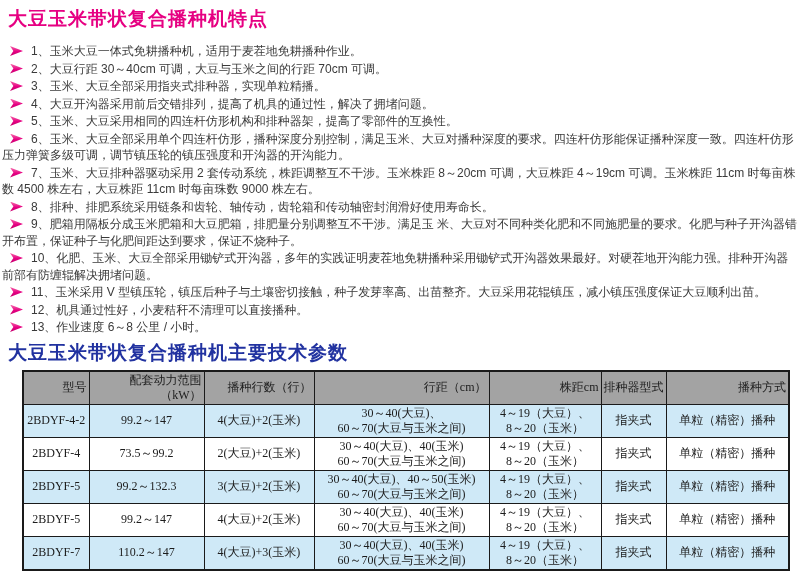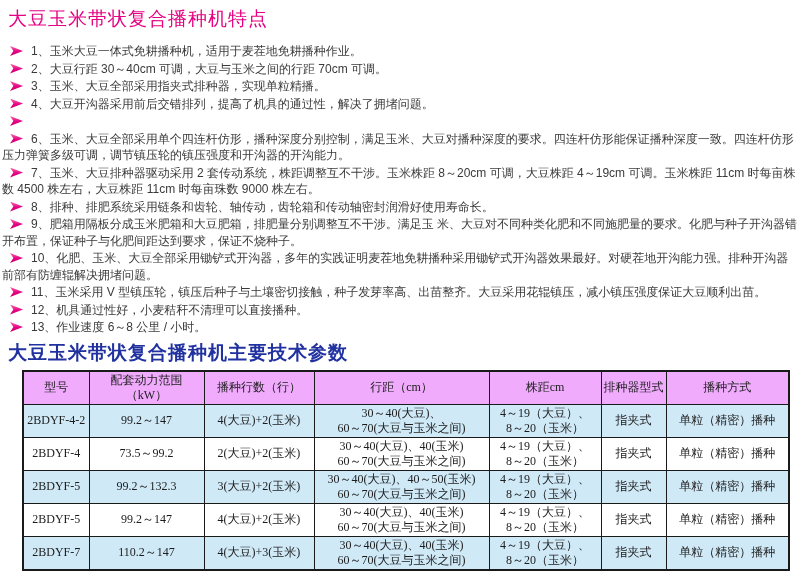--- a/index.html
+++ b/index.html
@@ -12,21 +12,21 @@
     height: 574px;
     overflow: hidden;
     font-family: "Liberation Sans", "DejaVu Sans", sans-serif;
     color: #333333;
     position: relative;
   }
   .features-title {
     margin: 8px 4px 5px 8px;
     font-size: 19px;
     line-height: 21px;
-    font-weight: normal;
+    font-weight: bold;
     color: #e60082;
     letter-spacing: 1px;
   }
   .specs-title {
     margin: 6px 0 0 8px;
     font-size: 19px;
     line-height: 21px;
     font-weight: bold;
     color: #2132a0;
     letter-spacing: 1px;
@@ -63,35 +63,35 @@
   }
   .specs-table th,
   .specs-table td {
     border: 1px solid #1a1a1a;
     padding: 1px 2px;
     white-space: pre-line;
     line-height: 15px;
     font-weight: normal;
     vertical-align: middle;
   }
-  .specs-table thead tr { height: 27px; background: #f0abfc; }
+  .specs-table thead tr { height: 27px; background: #a3a3a3; text-align: right; }
   .specs-table tbody tr { height: 33px; }
   .specs-table tbody tr.stripe { background: #cfe9f7; }
 </style>
 </head>
 <body>
 
 <h1 class="features-title">大豆玉米带状复合播种机特点</h1>
 
 <div class="features-list">
   <p class="feature-item"><span class="arrow-bullet"></span><span>1、玉米大豆一体式免耕播种机，适用于麦茬地免耕播种作业。</span></p>
   <p class="feature-item"><span class="arrow-bullet"></span><span>2、大豆行距 30～40cm 可调，大豆与玉米之间的行距 70cm 可调。</span></p>
   <p class="feature-item"><span class="arrow-bullet"></span><span>3、玉米、大豆全部采用指夹式排种器，实现单粒精播。</span></p>
   <p class="feature-item"><span class="arrow-bullet"></span><span>4、大豆开沟器采用前后交错排列，提高了机具的通过性，解决了拥堵问题。</span></p>
-  <p class="feature-item"><span class="arrow-bullet"></span></p>
+  <p class="feature-item"><span class="arrow-bullet"></span><span>5、玉米、大豆采用相同的四连杆仿形机构和排种器架，提高了零部件的互换性。</span></p>
   <p class="feature-item"><span class="arrow-bullet"></span><span>6、玉米、大豆全部采用单个四连杆仿形，播种深度分别控制，满足玉米、大豆对播种深度的要求。四连杆仿形能保证播种深度一致。四连杆仿形压力弹簧多级可调，调节镇压轮的镇压强度和开沟器的开沟能力。</span></p>
   <p class="feature-item"><span class="arrow-bullet"></span><span>7、玉米、大豆排种器驱动采用 2 套传动系统，株距调整互不干涉。玉米株距 8～20cm 可调，大豆株距 4～19cm 可调。玉米株距 11cm 时每亩株数 4500 株左右，大豆株距 11cm 时每亩珠数 9000 株左右。</span></p>
   <p class="feature-item"><span class="arrow-bullet"></span><span>8、排种、排肥系统采用链条和齿轮、轴传动，齿轮箱和传动轴密封润滑好使用寿命长。</span></p>
   <p class="feature-item"><span class="arrow-bullet"></span><span>9、肥箱用隔板分成玉米肥箱和大豆肥箱，排肥量分别调整互不干涉。满足玉 米、大豆对不同种类化肥和不同施肥量的要求。化肥与种子开沟器错开布置，保证种子与化肥间距达到要求，保证不烧种子。</span></p>
   <p class="feature-item"><span class="arrow-bullet"></span><span>10、化肥、玉米、大豆全部采用锄铲式开沟器，多年的实践证明麦茬地免耕播种采用锄铲式开沟器效果最好。对硬茬地开沟能力强。排种开沟器前部有防缠辊解决拥堵问题。</span></p>
   <p class="feature-item"><span class="arrow-bullet"></span><span>11、玉米采用 V 型镇压轮，镇压后种子与土壤密切接触，种子发芽率高、出苗整齐。大豆采用花辊镇压，减小镇压强度保证大豆顺利出苗。</span></p>
   <p class="feature-item"><span class="arrow-bullet"></span><span>12、机具通过性好，小麦秸秆不清理可以直接播种。</span></p>
   <p class="feature-item"><span class="arrow-bullet"></span><span>13、作业速度 6～8 公里 / 小时。</span></p>
 </div>
 

